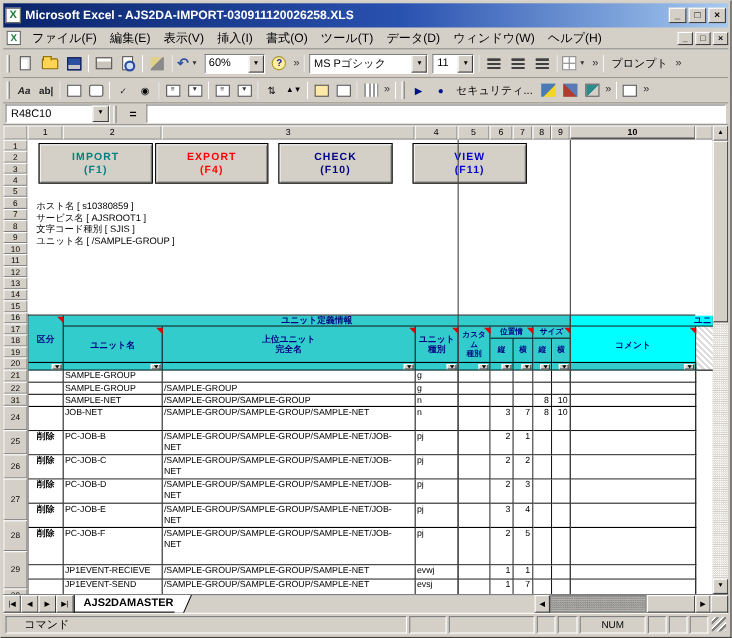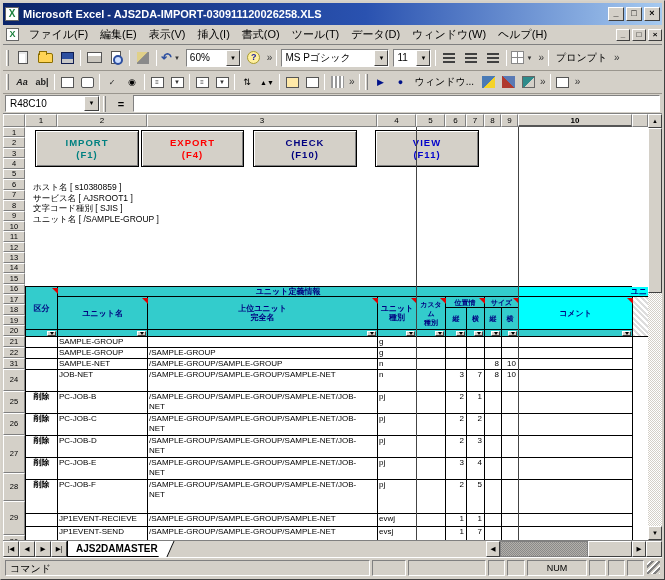--- a/index.html
+++ b/index.html
@@ -106,21 +106,21 @@
 .tab{background:#fff;border:1px solid #000;border-top:none;padding:0 8px;font-size:10px;display:flex;align-items:center;font-weight:bold}
 .tabslant{width:9px;background:#fff;border-right:1px solid #000;transform:skewX(-24deg);margin-left:-5px}
 .tabfill{flex:1}
 .hscroll{display:flex;align-items:stretch}
 .hsbtn{width:14px;background:#d4d0c8;border:1px solid;border-color:#fff #404040 #404040 #fff;font-size:6.5px;display:flex;align-items:center;justify-content:center}
 .hdark{width:88px;background-color:#9a9a9a;background-image:repeating-conic-gradient(#8a8a8a 0 25%,#b3b0aa 0 50%);background-size:2px 2px;border:1px solid #808080}
 .hlight{width:44px;background:#d4d0c8;border:1px solid;border-color:#fff #404040 #404040 #fff}
 .hcorner{width:16px;background:#d4d0c8;border:1px solid;border-color:#fff #404040 #404040 #fff}
 
 .statusbar{height:20px;display:flex;align-items:center;border-top:1px solid #fff;padding:1px 2px;background:#d4d0c8}
-.stmsg{flex:1;font-size:10px;padding-left:4px;height:16px;line-height:16px;border:1px solid;border-color:#808080 #fff #fff #808080}
+.stmsg{flex:1;font-size:10px;padding-left:16px;height:16px;line-height:16px;border:1px solid;border-color:#808080 #fff #fff #808080}
 .stpanel{height:16px;border:1px solid;border-color:#808080 #fff #fff #808080;margin-left:2px;font-size:9px;text-align:center;line-height:14px}
 .grip2{width:13px;height:13px;margin-left:3px;background:repeating-linear-gradient(135deg,transparent 0 2px,#fff 2px 3px,#808080 3px 5px)}
 </style>
 </head>
 <body>
 
 <div class="window">
 
   <div class="titlebar">
     <div class="titleicon">X</div>
@@ -271,21 +271,21 @@
       </div>
     <div class="chev">»</div>
     <div class="sep"></div>
     <div class="grip"></div>
     <div class="tbtn">
         <span class="i-run">▶</span>
       </div>
     <div class="tbtn">
         <span class="i-rec">●</span>
       </div>
-    <div class="secbtn">ウィンドウ...</div>
+    <div class="secbtn">セキュリティ...</div>
     <div class="tbtn">
         <span class="i-vbe"></span>
       </div>
     <div class="tbtn">
         <span class="i-tools"></span>
       </div>
     <div class="tbtn">
         <span class="i-design"></span>
       </div>
     <div class="chev">»</div>

